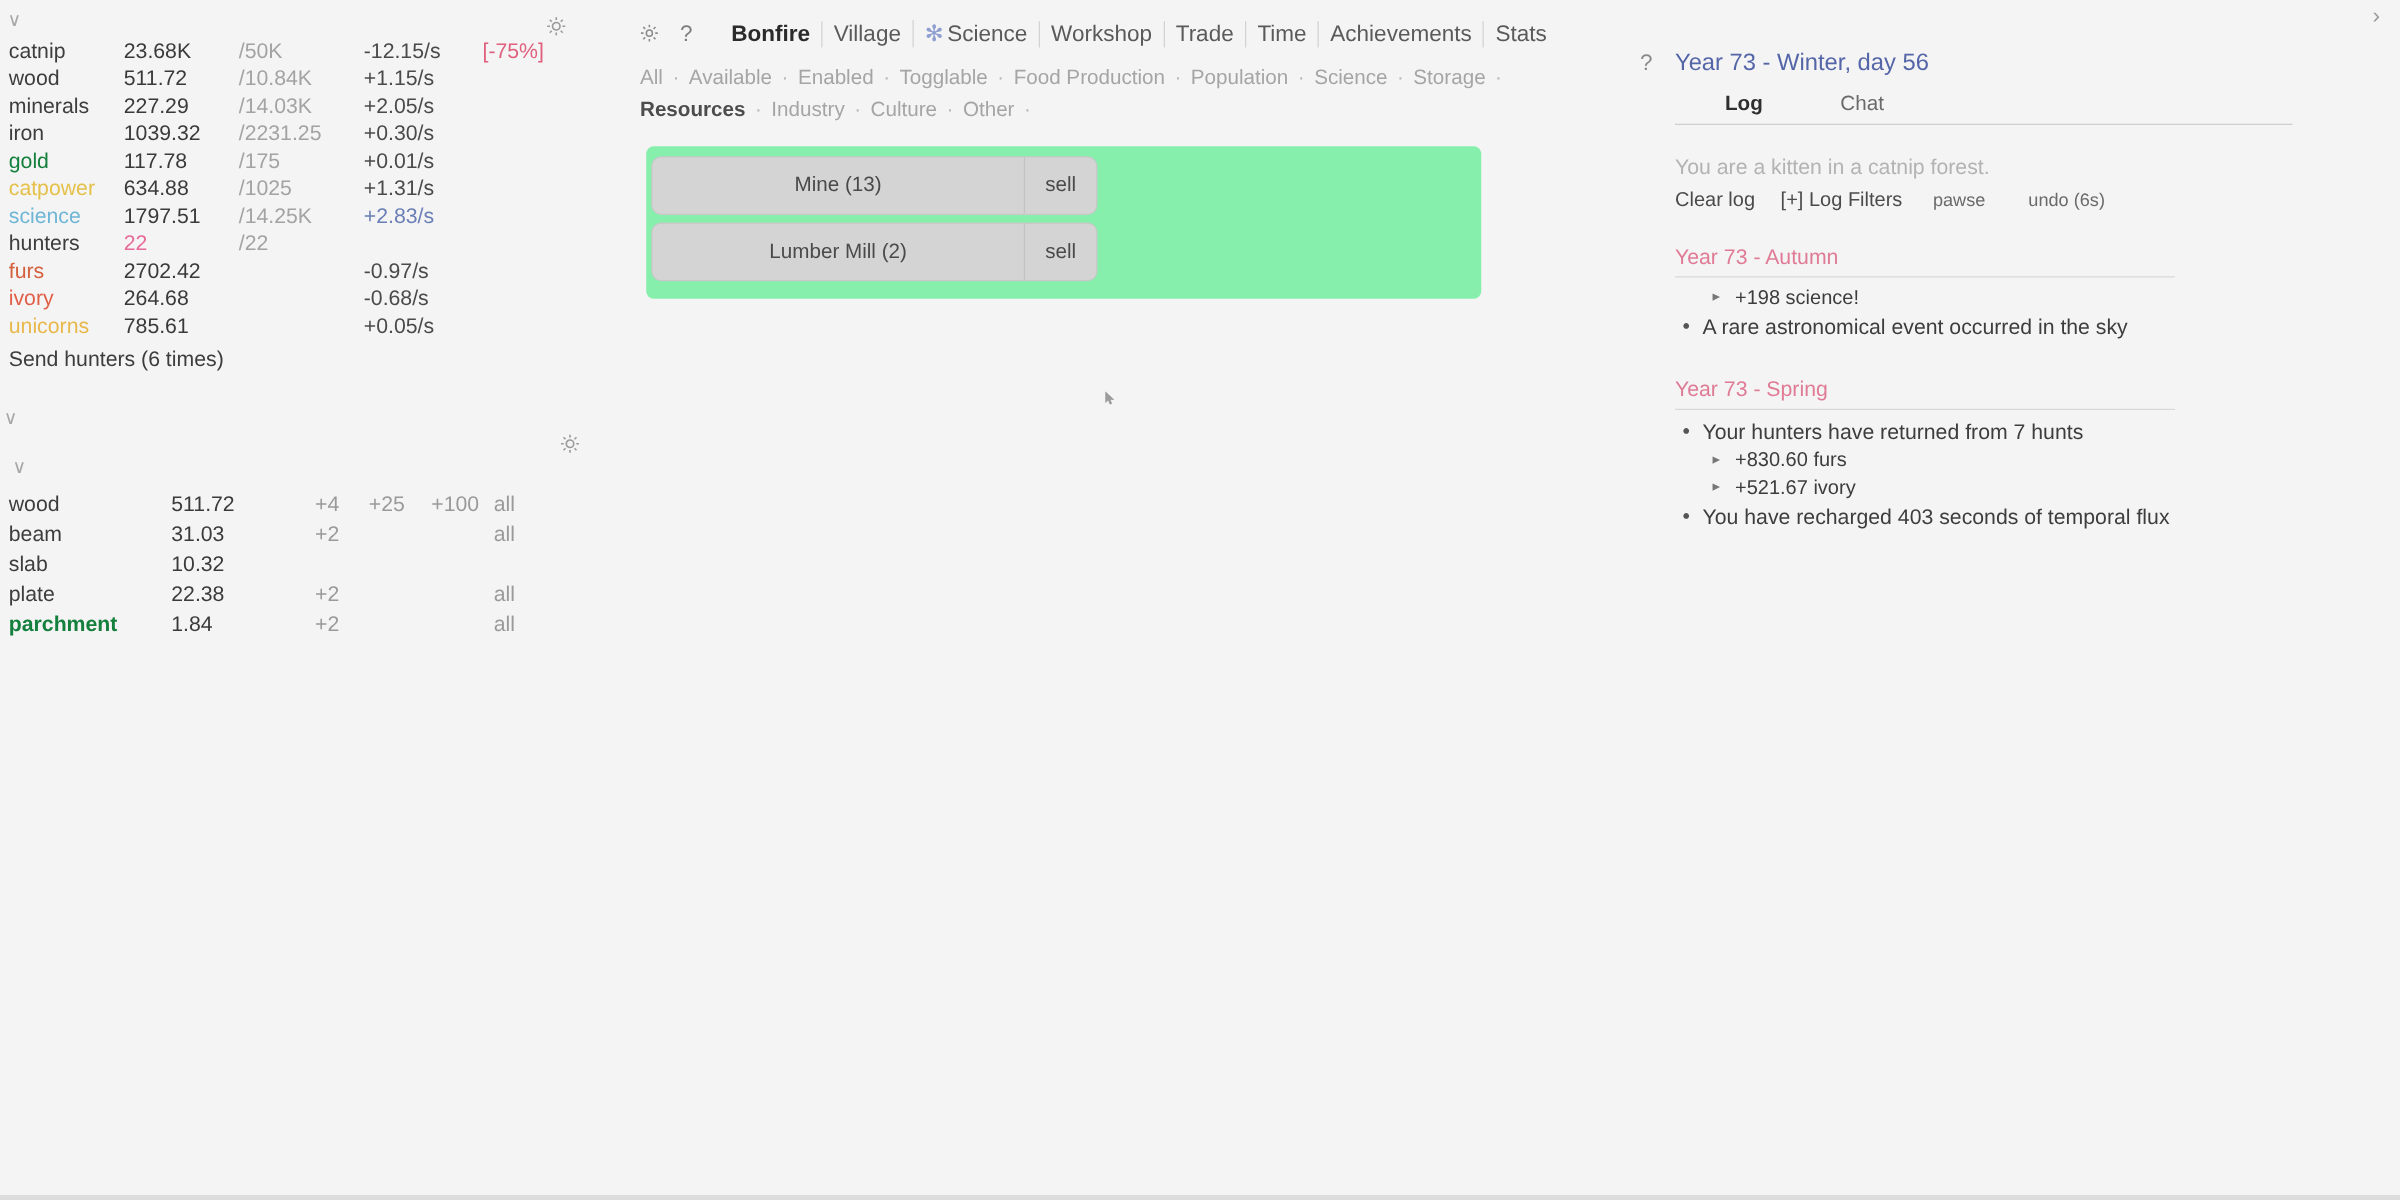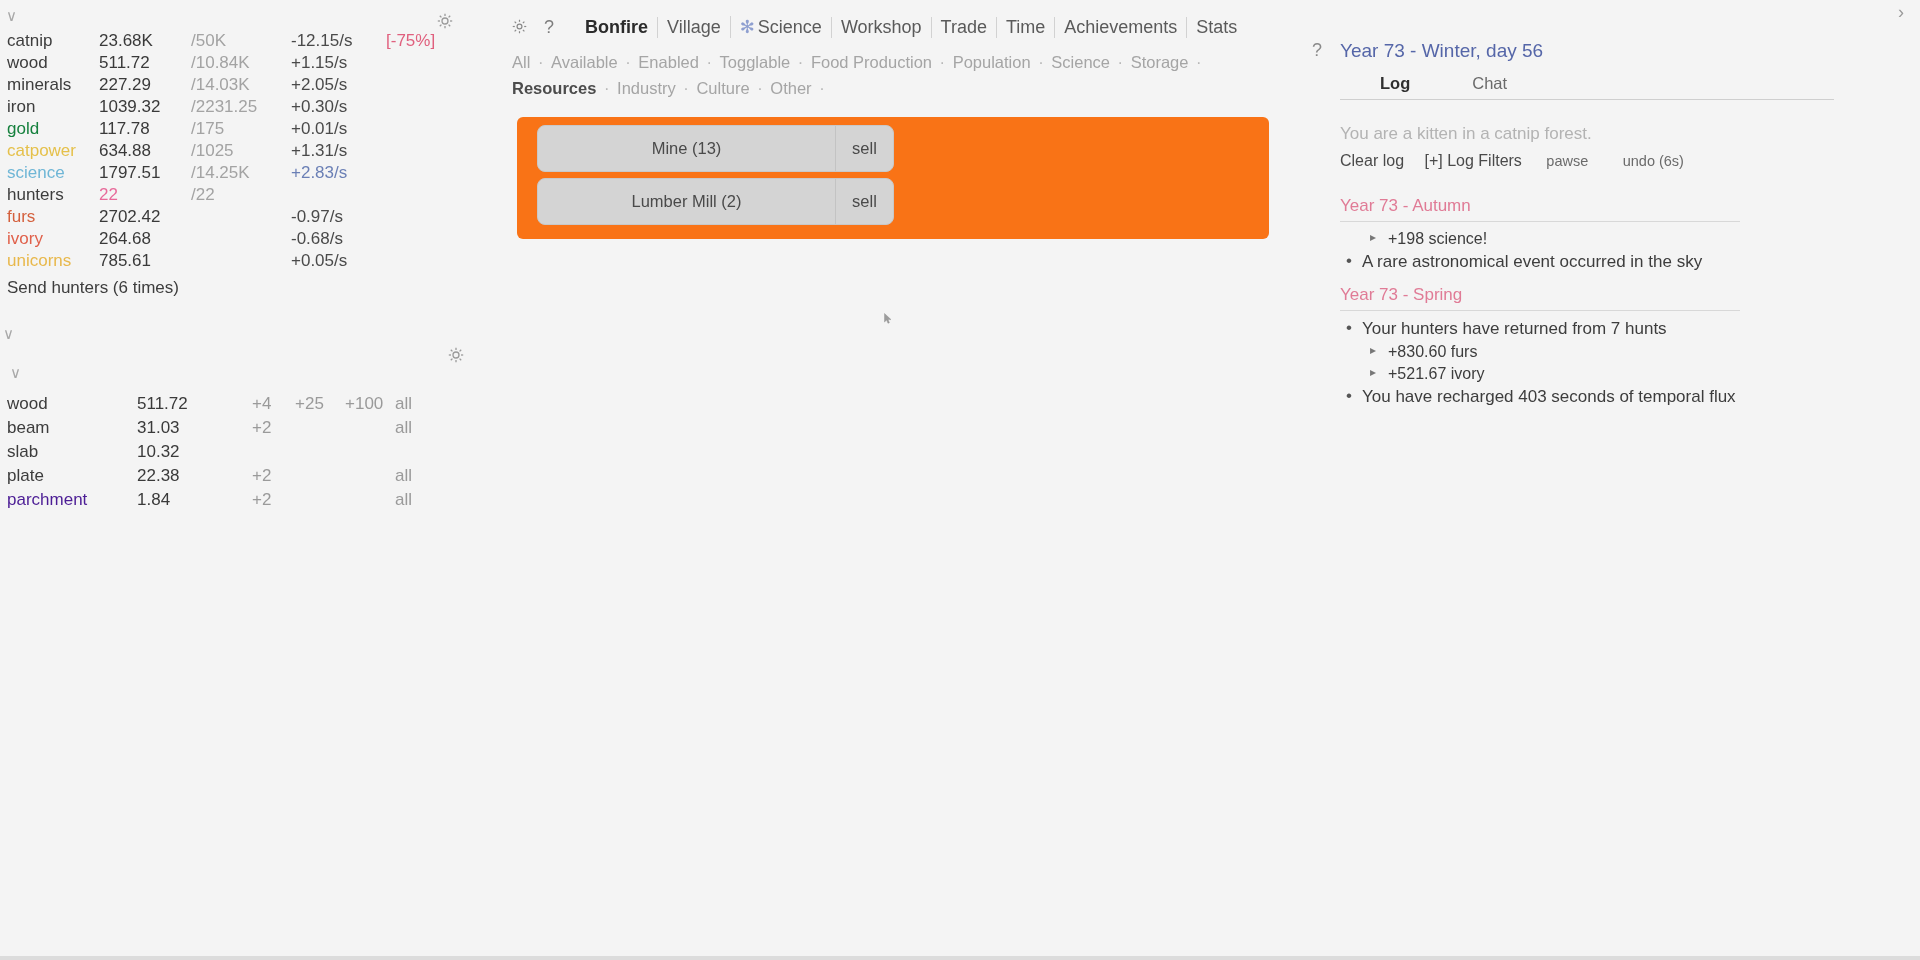--- a/index.html
+++ b/index.html
@@ -36,21 +36,21 @@
   .rn-wood      { color:#3d3d3d; }
   .rn-minerals  { color:#3d3d3d; }
   .rn-iron      { color:#3d3d3d; }
   .rn-gold      { color:#15803d; }
   .rn-catpower  { color:#e5c04a; }
   .rn-science   { color:#6fb6d6; }
   .rn-kittens   { color:#3d3d3d; }
   .rn-furs      { color:#d4603d; }
   .rn-ivory     { color:#e0604a; }
   .rn-unicorns  { color:#e8b84b; }
-  .rn-parchment { color:#4c1d95; }
+  .rn-parchment { color:#15803d;font-weight:bold; }
   .val-kittens  { color:#e86a9a; }
 
   .send-hunters {
     padding: 6px 0 0 7px; font-size: 17px; color:#3d3d3d; cursor: pointer;
   }
 
   .gear-left {
     position:absolute; left:437px; top:13px; width:16px; height:16px;
     cursor:pointer;
   }
@@ -84,23 +84,23 @@
 
   .filters { margin-top: 10px; font-size: 16.5px; color:#a5a5a5; max-width: 745px; line-height: 26px;}
   .filters .f { cursor:pointer; }
   .filters .f.active { font-weight:bold; color:#4c4c4c; }
   .filters .sep { color:#b8b8b8; padding: 0 3px; }
 
   .help-mid { position:absolute; left:800px; top:40px; font-size:18px; color:#8a8a8a; cursor:pointer; }
 
   .bld-panel {
     margin-top: 16px; margin-left: 5px;
-    width: 752px; height: 122px;
-    background: #f97316; border-radius: 6px;
-    padding: 8px 0 0 16px;
+    width: 668px; height: 122px;
+    background: #86efac; border-radius: 6px;
+    padding: 8px 0 0 0;
     box-sizing: border-box;
   }
   .bld-btn {
     position: relative; margin: 0 0 6px 4px;
     width: 355px; height: 45px;
     background: #d4d4d4; border: 1px solid #c8c8c8; border-radius: 8px;
     cursor: pointer;
     display: flex; align-items: center;
   }
   .bld-label { flex: 1; text-align:center; font-size: 16.5px; color:#4a4a4a; }
@@ -122,21 +122,21 @@
 
   .log-intro { margin-top: 24px; font-size: 17px; color:#b3b3b3; }
   .log-controls { margin-top: 8px; font-size: 16px; color:#4a4a4a; }
   .log-controls span { cursor:pointer; }
   .lc-clear { margin-right: 16px; }
   .lc-filters { margin-right: 20px; }
   .lc-pawse { margin-right: 10px; font-size: 14.5px; color:#6a6a6a; }
   .lc-undo { font-size: 14.5px; color:#6a6a6a;padding-left:20px; }
 
   .log-group { margin-top: 26px; }
-  .log-group.tight { margin-top: 11px; }
+  .log-group.tight { margin-top: 28px; }
   .log-head {
     font-size: 17px; color:#e07b96; border-bottom: 1px solid #d8d8d8;
     padding-bottom: 5px; width: 400px;
   }
   .log-list { list-style: none; margin: 0; padding: 6px 0 0 0; }
   .log-item { font-size: 17px; color:#3d3d3d; padding: 2px 0 2px 22px; position: relative; }
   .log-item::before { content:"\2022"; position:absolute; left:6px; top:1px; color:#555; }
   .log-sub { font-size: 16px; color:#3d3d3d; padding: 2px 0 2px 48px; position: relative; }
   .log-sub::before { content:"\25B8"; position:absolute; left:30px; top:2px; color:#777; font-size:12px; }
 

